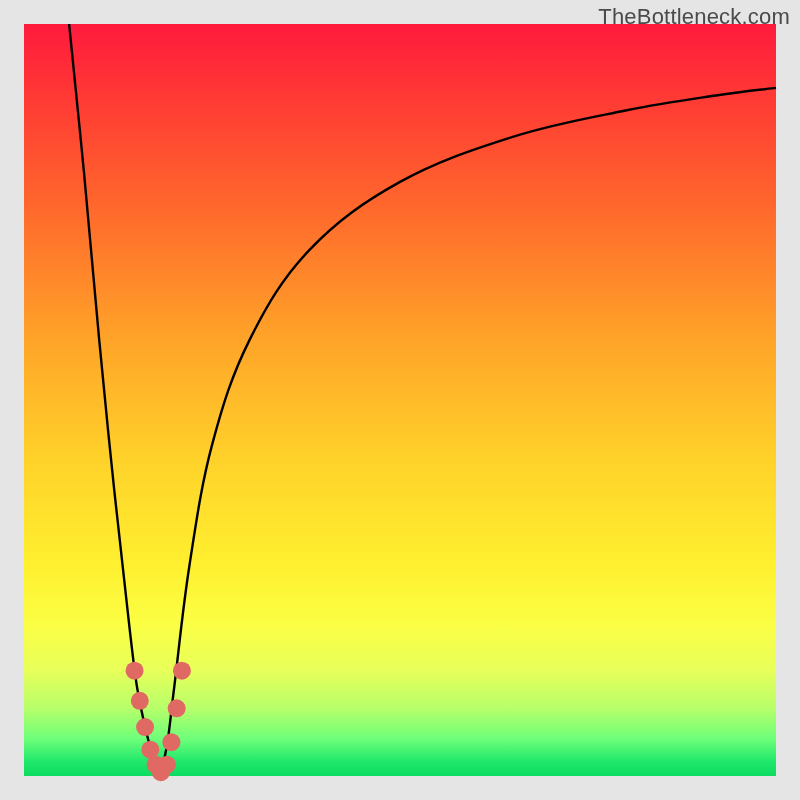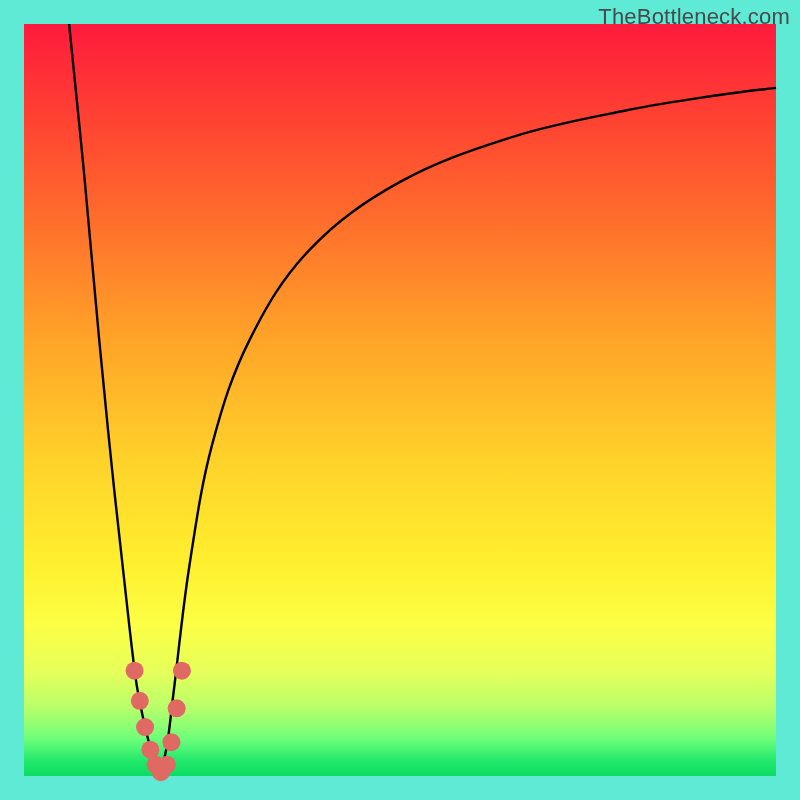--- a/index.html
+++ b/index.html
@@ -10,21 +10,21 @@
     overflow: hidden;
     background: #000;
     font-family: Arial, Helvetica, sans-serif;
   }
   .frame {
     position: absolute;
     left: 0;
     top: 0;
     width: 800px;
     height: 800px;
-    background: #5eead4;
+    background: #e5e5e5;
   }
   .plot {
     position: absolute;
     left: 24px;
     top: 24px;
     width: 752px;
     height: 752px;
     
     background: linear-gradient(
       to bottom,

